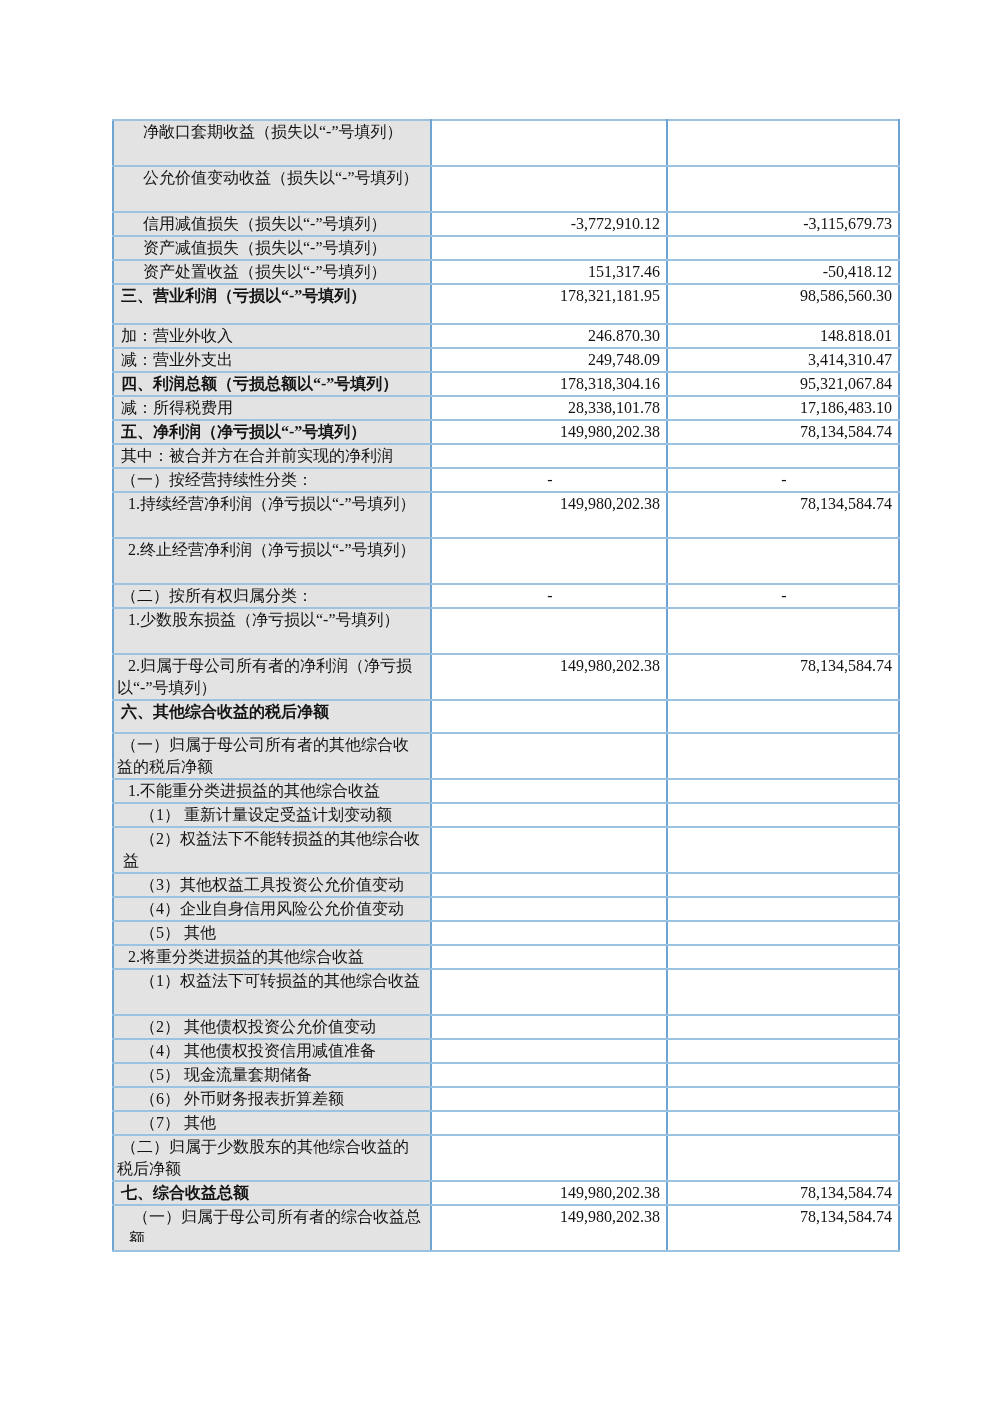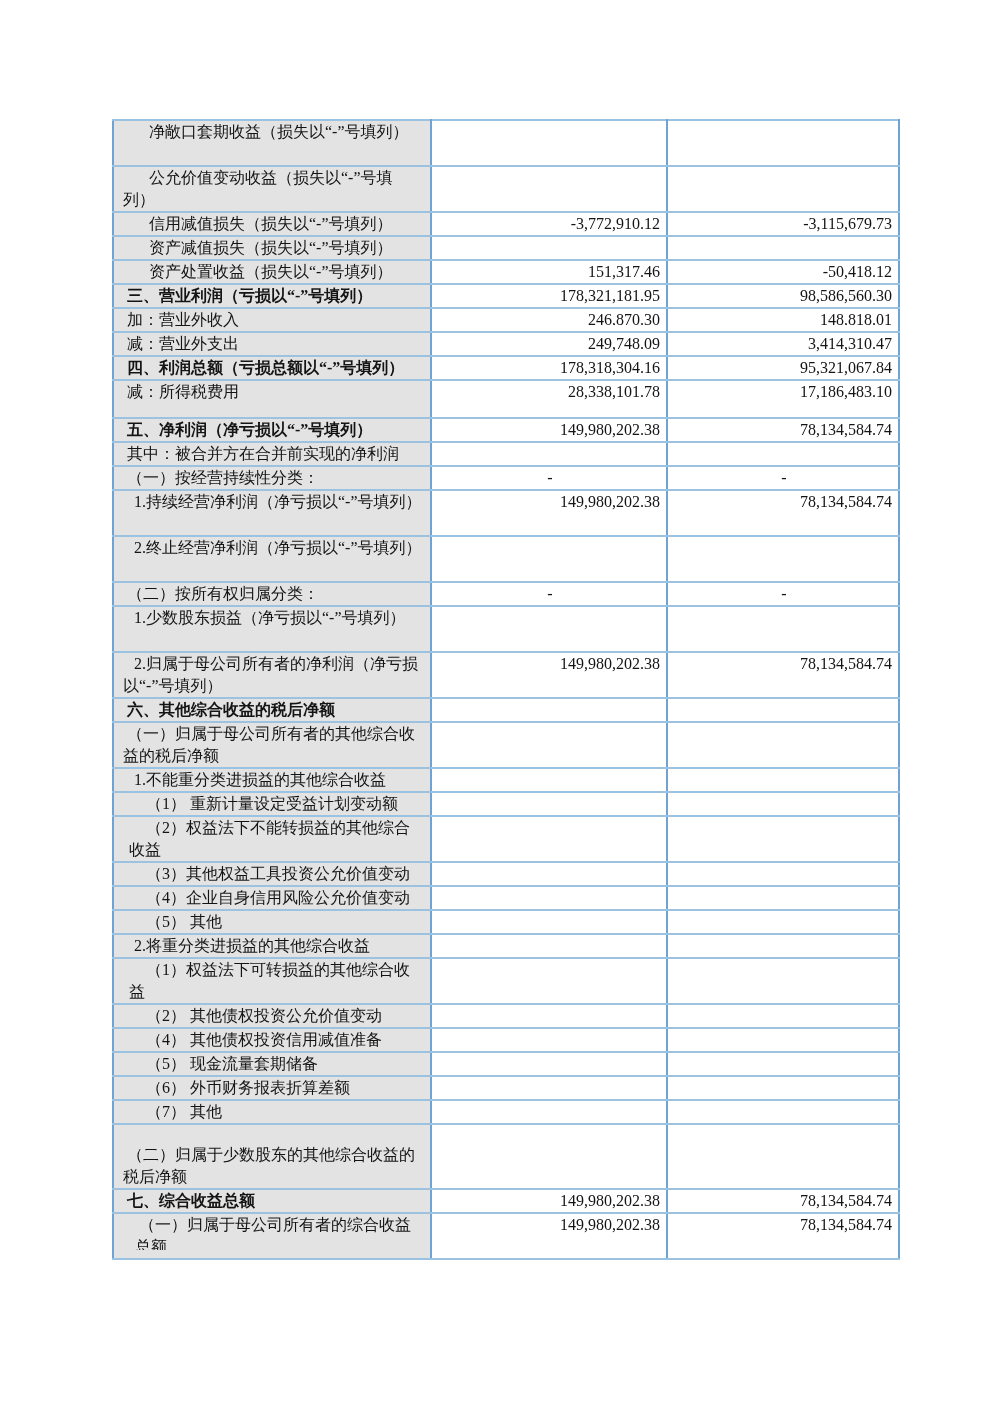--- a/index.html
+++ b/index.html
@@ -25,21 +25,21 @@
     border-left:2px solid #6ea3d4;
     border-right:2px solid #6ea3d4;
     padding:0;
     vertical-align:top;
     overflow:hidden;
   }
   td.labelcell{background:#e3e3e3;}
   td.valuecell{background:#ffffff;}
   .lbl{
     line-height:22px;
-    padding:0 8px 0 9px;
+    padding:0 8px 0 3px;
     overflow:hidden;
     word-break:break-all;
   }
   .val{
     line-height:22px;
     padding:0 6px 0 2px;
     text-align:right;
     overflow:hidden;
     white-space:nowrap;
   }
@@ -117,21 +117,21 @@
           </td>
   </tr>
         <tr>
     <td class="labelcell">
             <div class="lbl ind0 bold" style="height: 22px;">三、营业利润（亏损以“-”号填列）</div>
           </td>
     <td class="valuecell">
             <div class="val" style="height: 22px;">178,321,181.95</div>
           </td>
     <td class="valuecell">
-            <div class="val" style="height: 22px;">98,586,560.30</div>
+            <div class="val" style="height: 38px;">98,586,560.30</div>
           </td>
   </tr>
         <tr>
     <td class="labelcell">
             <div class="lbl ind0" style="height: 22px;">加：营业外收入</div>
           </td>
     <td class="valuecell">
             <div class="val" style="height: 16px;">246,870.30</div>
           </td>
     <td class="valuecell">
@@ -161,21 +161,21 @@
           </td>
   </tr>
         <tr>
     <td class="labelcell">
             <div class="lbl ind0" style="height: 22px;">减：所得税费用</div>
           </td>
     <td class="valuecell">
             <div class="val" style="height: 22px;">28,338,101.78</div>
           </td>
     <td class="valuecell">
-            <div class="val" style="height: 36px;">17,186,483.10</div>
+            <div class="val" style="height: 22px;">17,186,483.10</div>
           </td>
   </tr>
         <tr>
     <td class="labelcell">
             <div class="lbl ind0 bold" style="height: 22px;">五、净利润（净亏损以“-”号填列）</div>
           </td>
     <td class="valuecell">
             <div class="val" style="height: 22px;">149,980,202.38</div>
           </td>
     <td class="valuecell">
@@ -254,21 +254,21 @@
           </td>
     <td class="valuecell">
             <div class="val" style="height: 44px;">149,980,202.38</div>
           </td>
     <td class="valuecell">
             <div class="val" style="height: 44px;">78,134,584.74</div>
           </td>
   </tr>
         <tr>
     <td class="labelcell">
-            <div class="lbl ind0 bold" style="height: 22px;">六、其他综合收益的税后净额</div>
+            <div class="lbl ind0 bold" style="height: 31px;">六、其他综合收益的税后净额</div>
           </td>
     <td class="valuecell">
             <div class="val" style="height: 22px;"></div>
           </td>
     <td class="valuecell">
             <div class="val" style="height: 22px;"></div>
           </td>
   </tr>
         <tr>
     <td class="labelcell">
@@ -419,21 +419,21 @@
           </td>
     <td class="valuecell">
             <div class="val" style="height: 22px;"></div>
           </td>
     <td class="valuecell">
             <div class="val" style="height: 22px;"></div>
           </td>
   </tr>
         <tr>
     <td class="labelcell">
-            <div class="lbl ind0" style="height: 44px; margin-top: 19px;">（二）归属于少数股东的其他综合收益的税后净额</div>
+            <div class="lbl ind0" style="height: 44px;">（二）归属于少数股东的其他综合收益的税后净额</div>
           </td>
     <td class="valuecell">
             <div class="val" style="height: 44px;"></div>
           </td>
     <td class="valuecell">
             <div class="val" style="height: 44px;"></div>
           </td>
   </tr>
         <tr>
     <td class="labelcell">

